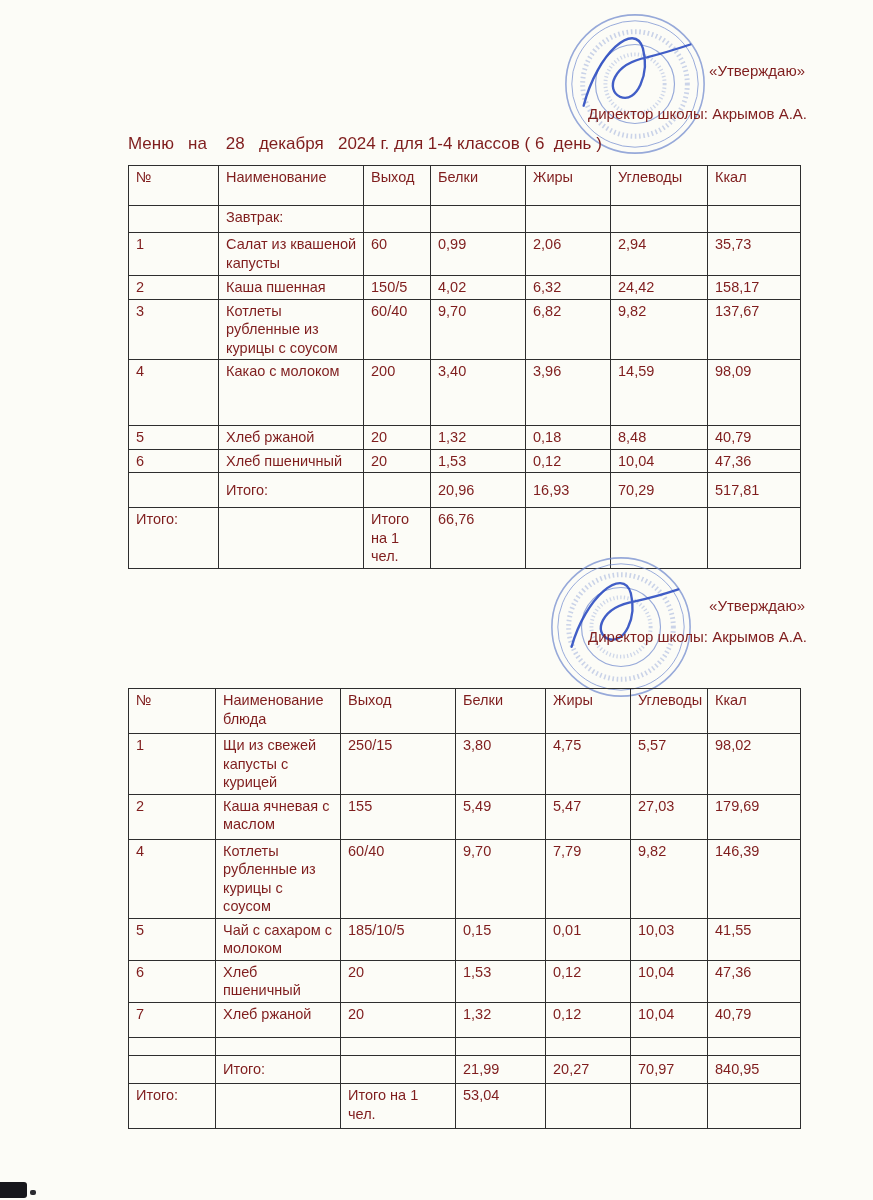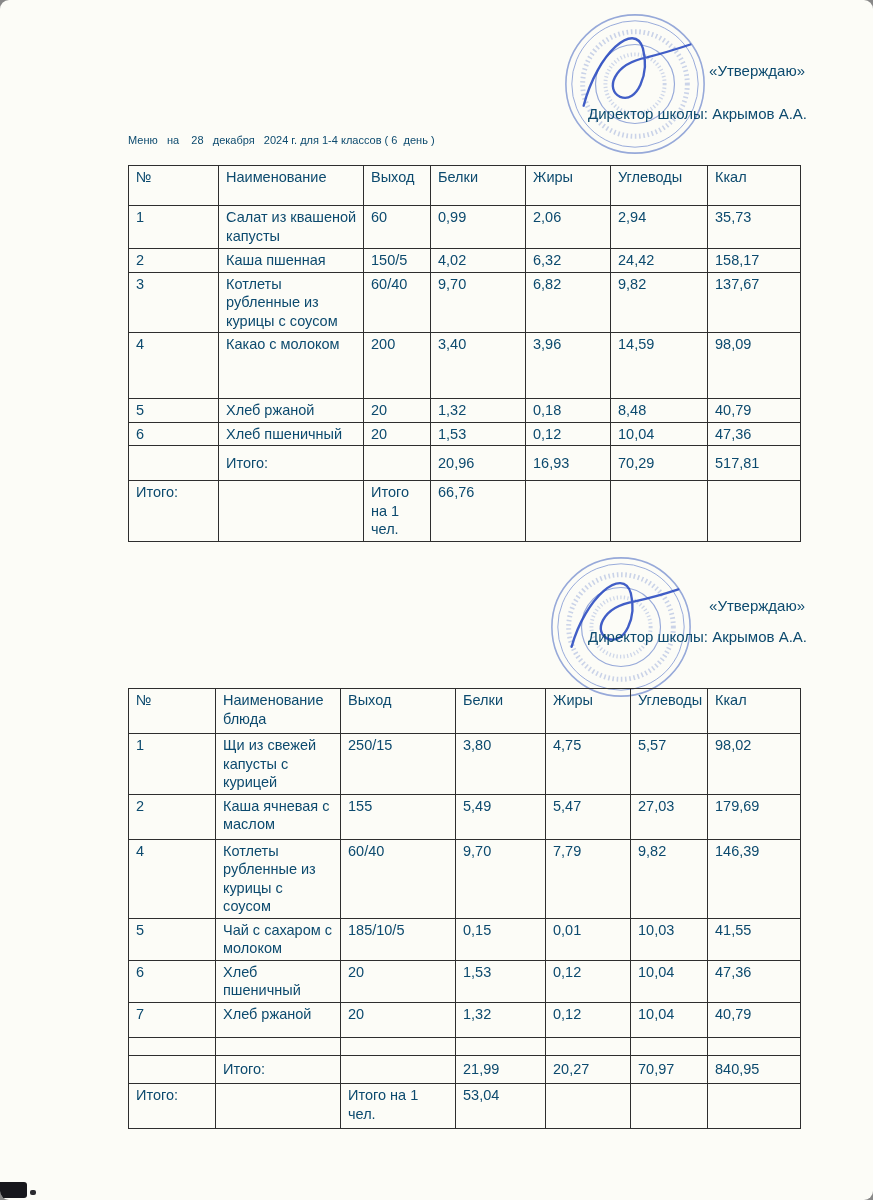--- a/index.html
+++ b/index.html
@@ -2,26 +2,25 @@
 <html><head>
 <meta charset="utf-8">
 <style>
   html,body{margin:0;padding:0;background:#888;}
   .page{
     position:relative;
     width:873px;height:1200px;
     margin:0 auto;
     background:#fcfcf7;
     font-family:"Liberation Sans", sans-serif;
-    color:#0c4a6e;
+    color:#7f1d1d;
     overflow:hidden;
-    border-radius:9px;
   }
   .approve-line{position:absolute;font-size:15px;text-align:right;white-space:pre;}
-  .menu-title{position:absolute;font-size:11px;white-space:pre-wrap;}
+  .menu-title{position:absolute;font-size:17px;white-space:pre-wrap;}
   table.menu{
     position:absolute;border-collapse:collapse;table-layout:fixed;
     width:672px;left:128px;
   }
   table.menu th, table.menu td{
     border:1.2px solid #2e2e2e;
     padding:2px 6px 2px 7px;
     font-size:14.5px;font-weight:normal;text-align:left;
     vertical-align:top;line-height:1.28;
     overflow:hidden;
@@ -65,20 +64,29 @@
     <tbody>
         <tr style="height:40px">
       <th>№</th>
       <th>Наименование</th>
       <th>Выход</th>
       <th>Белки</th>
       <th>Жиры</th>
       <th>Углеводы</th>
       <th>Ккал</th>
     </tr>
+    <tr style="height:27px">
+      <td></td>
+      <td>Завтрак:</td>
+      <td></td>
+          <td></td>
+      <td></td>
+          <td></td>
+          <td></td>
+    </tr>
     <tr style="height:43px">
       <td>1</td>
       <td>Салат  из квашеной капусты</td>
       <td>60</td>
       <td>0,99</td>
       <td>2,06</td>
       <td>2,94</td>
       <td>35,73</td>
     </tr>
     <tr style="height:21px">

